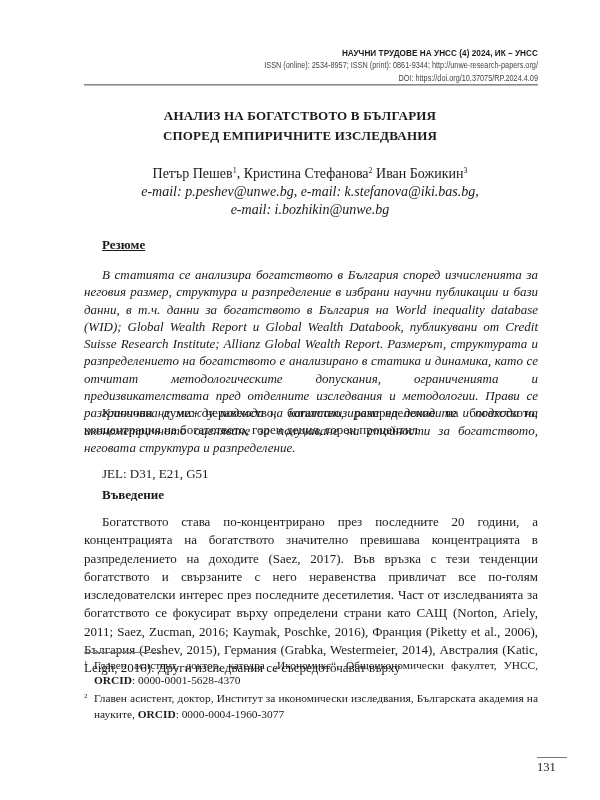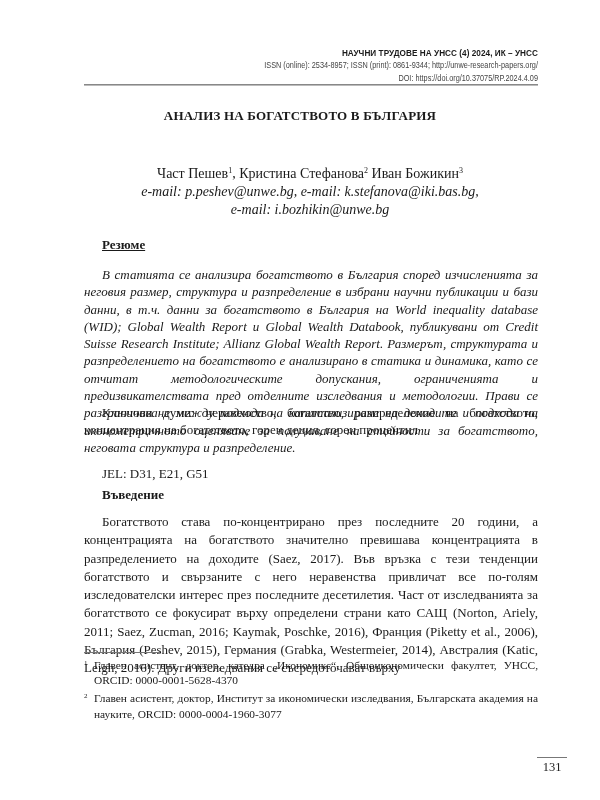--- a/index.html
+++ b/index.html
@@ -21,44 +21,45 @@
   .block { position: absolute; left: 84px; width: 454px; font-family: "Liberation Serif", serif; font-size: 13px; line-height: 17.3px; text-align: justify; }
   .heading { font-weight: bold; text-indent: 18px; }
   .abstract { font-style: italic; text-indent: 18px; }
   .indent { text-indent: 18px; }
   .kw-label, .jel-label { font-weight: normal; }
 
   .fn-rule { position: absolute; left: 84px; top: 652px; width: 76px; height: 1px; background: #777; }
   .footnotes { position: absolute; left: 84px; width: 454px; top: 656px; font-family: "Liberation Serif", serif; font-size: 11.4px; line-height: 15.2px; }
   .fn { padding-left: 10px; text-indent: -10px; text-align: justify; margin-bottom: 1px; }
   .fn sup { font-size: 7px; vertical-align: 4px; display: inline-block; width: 10px; text-indent: 0; }
-  .orcid-label { font-weight: normal; }
+  .orcid-label { font-weight: bold; }
 
   .pagenum-rule { position: absolute; left: 537px; top: 757px; width: 30px; height: 1px; background: #777; }
-  .pagenum { position: absolute; left: 537px; width: 30px; top: 760px; text-align: center; font-family: "Liberation Serif", serif; font-size: 12.5px; }
+  .pagenum { position: absolute; left: 537px; width: 30px; top: 760px; font-family: "Liberation Serif", serif; font-size: 12.5px; }
 </style>
 </head>
 <body>
 
 <div class="page">
 
   <div class="running-head">
     <div class="rh-journal">НАУЧНИ ТРУДОВЕ НА УНСС (4) 2024, ИК – УНСС</div>
     <div class="rh-issn">ISSN (online): 2534-8957; ISSN (print): 0861-9344; http://unwe-research-papers.org/</div>
     <div class="rh-doi">DOI: https://doi.org/10.37075/RP.2024.4.09</div>
   </div>
   <div class="rh-rule"></div>
 
   <div class="title">
     <div>АНАЛИЗ НА БОГАТСТВОТО В БЪЛГАРИЯ</div>
+    <div>СПОРЕД ЕМПИРИЧНИТЕ ИЗСЛЕДВАНИЯ</div>
   </div>
 
   <div class="authors">
     <div>
-      <span>Част Пешев</span><sup>1</sup><span>, </span><span>Кристина Стефанова</span><sup>2</sup><span> </span><span>Иван Божикин</span><sup>3</sup>
+      <span>Петър Пешев</span><sup>1</sup><span>, </span><span>Кристина Стефанова</span><sup>2</sup><span> </span><span>Иван Божикин</span><sup>3</sup>
     </div>
     <div class="emails">
       <div>e-mail: p.peshev@unwe.bg, e-mail: k.stefanova@iki.bas.bg,</div>
       <div>e-mail: i.bozhikin@unwe.bg</div>
     </div>
   </div>
 
   <div class="block heading" style="top:236px;text-decoration:underline;">Резюме</div>
   <div class="block abstract" style="top:266px;">В статията се анализира богатството в България според изчисленията за неговия размер, структура и разпределение в избрани научни публикации и бази данни, в т.ч. данни за богатството в България на World inequality database (WID); Global Wealth Report и Global Wealth Databook, публикувани от Credit Suisse Research Institute; Allianz Global Wealth Report. Размерът, структурата и разпределението на богатството е анализирано в статика и динамика, като се отчитат методологическите допускания, ограниченията и предизвикателствата пред отделните изследвания и методологии. Прави се разграничаване между подхода на капитализиране на доходите и подхода на иконометричното оценяване за получаване на стойности за богатството, неговата структура и разпределение.</div>
 

